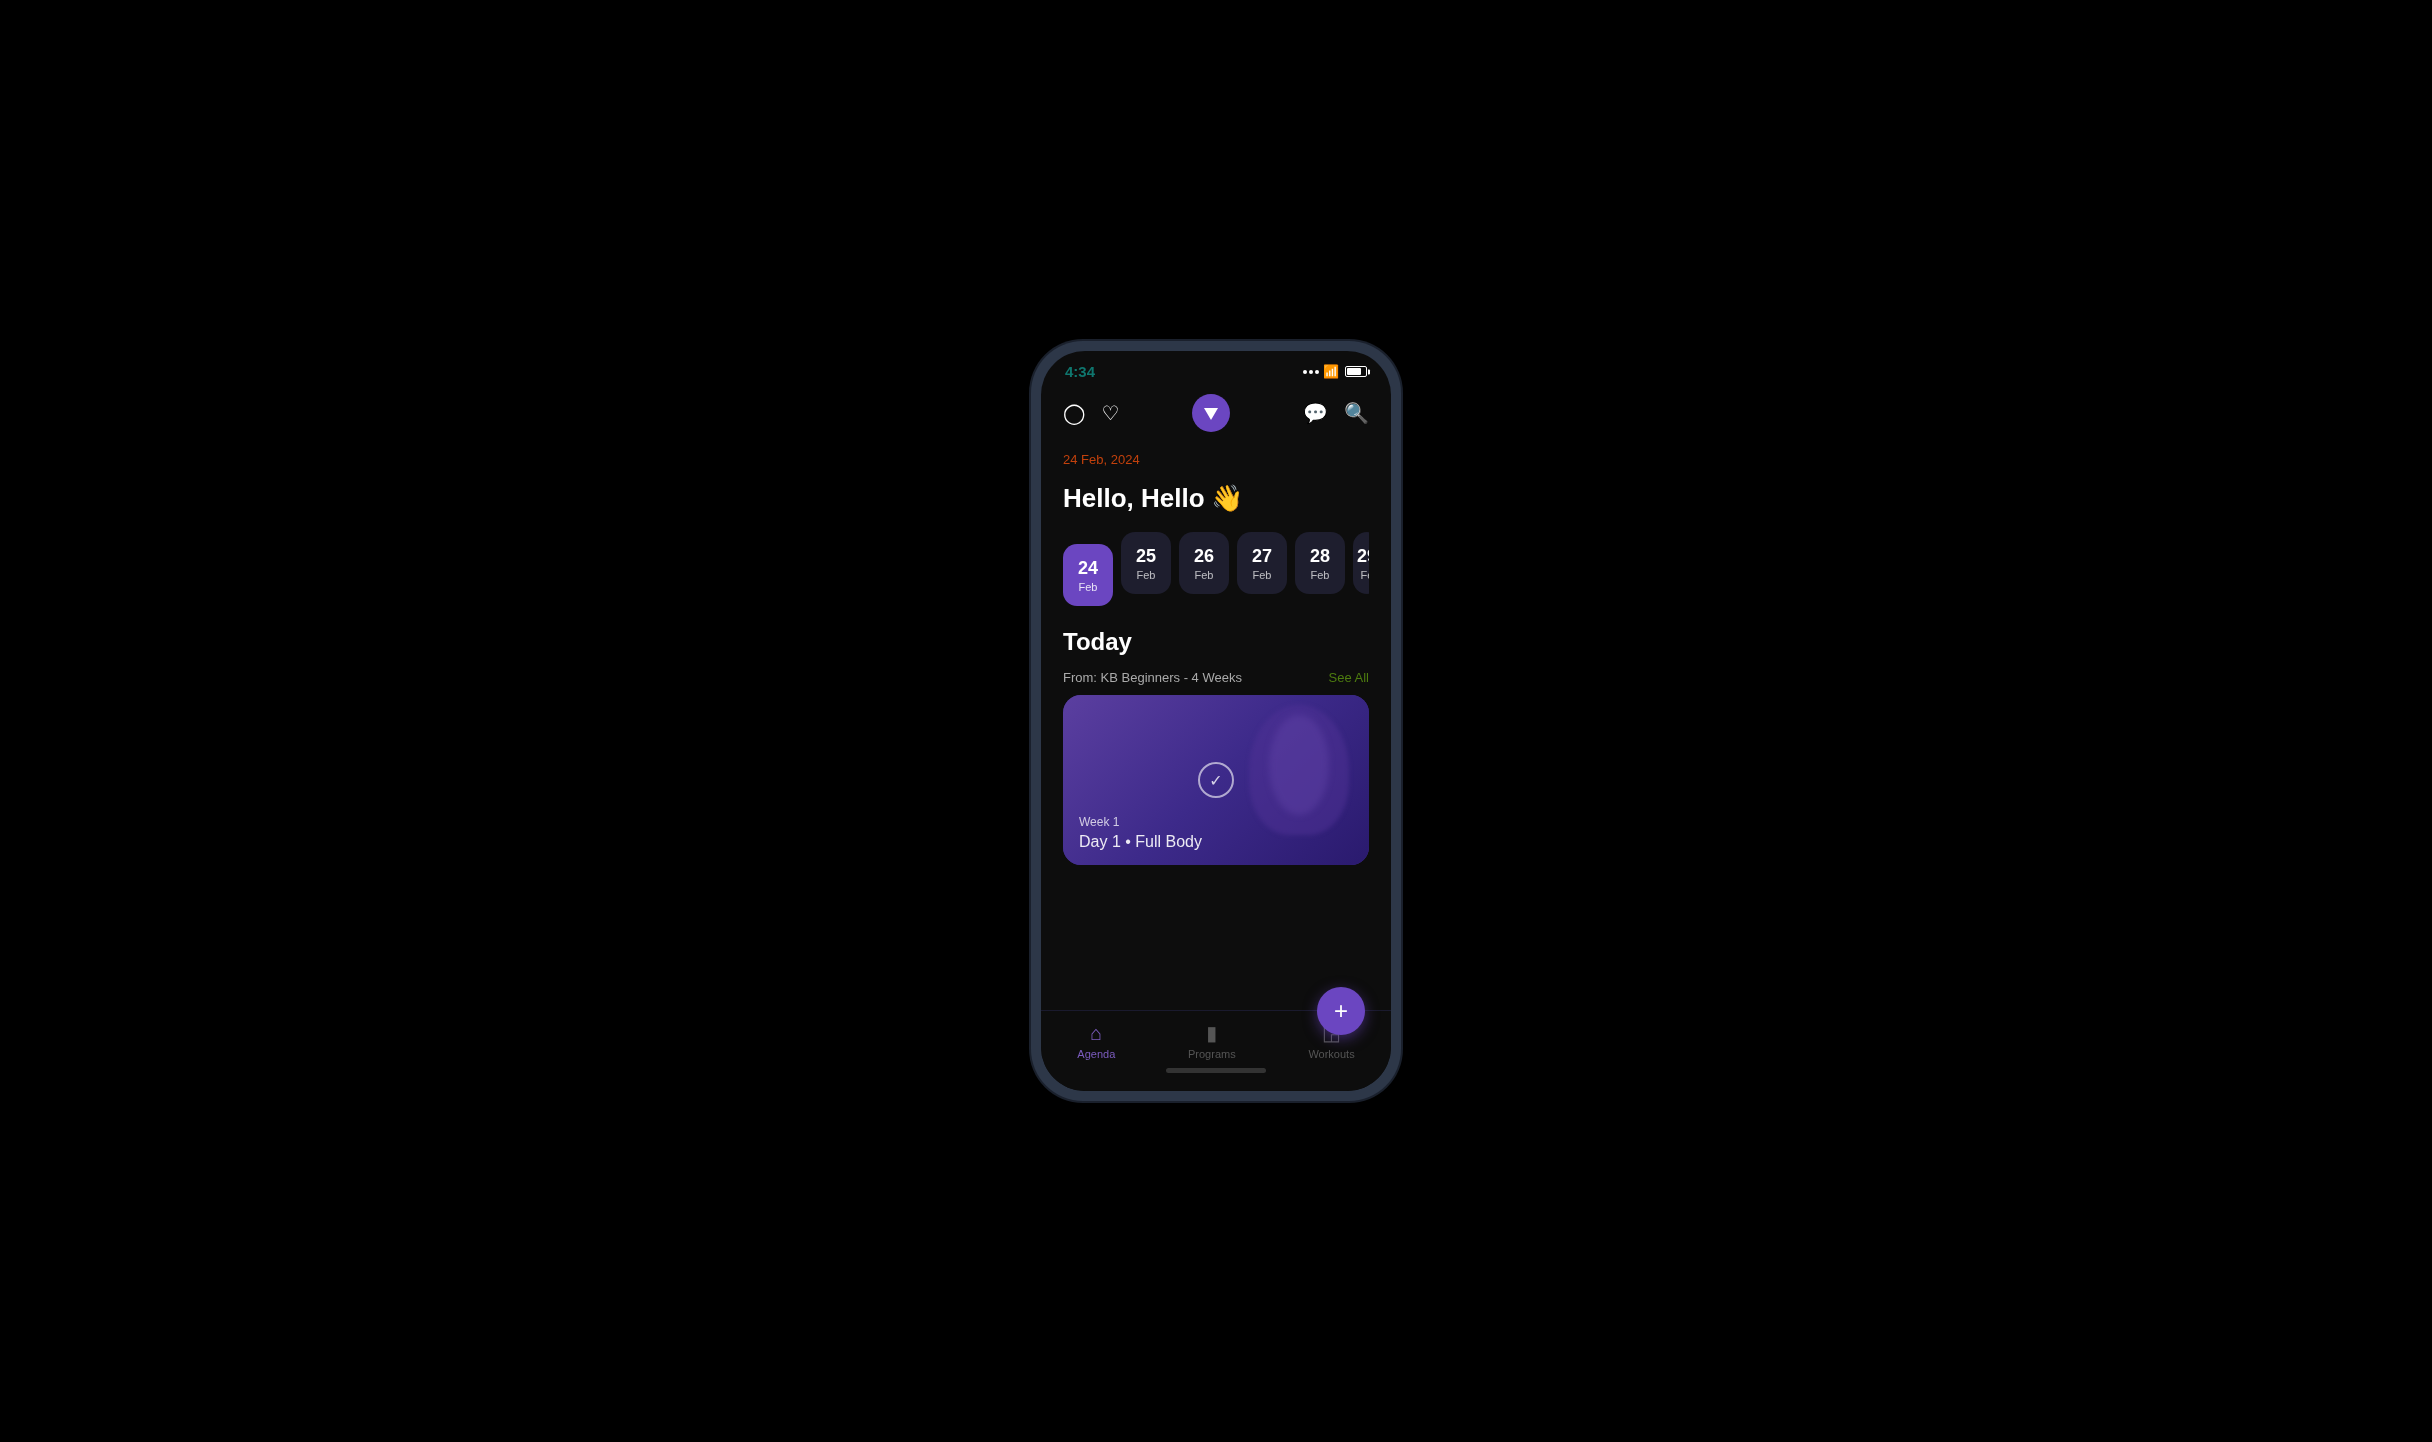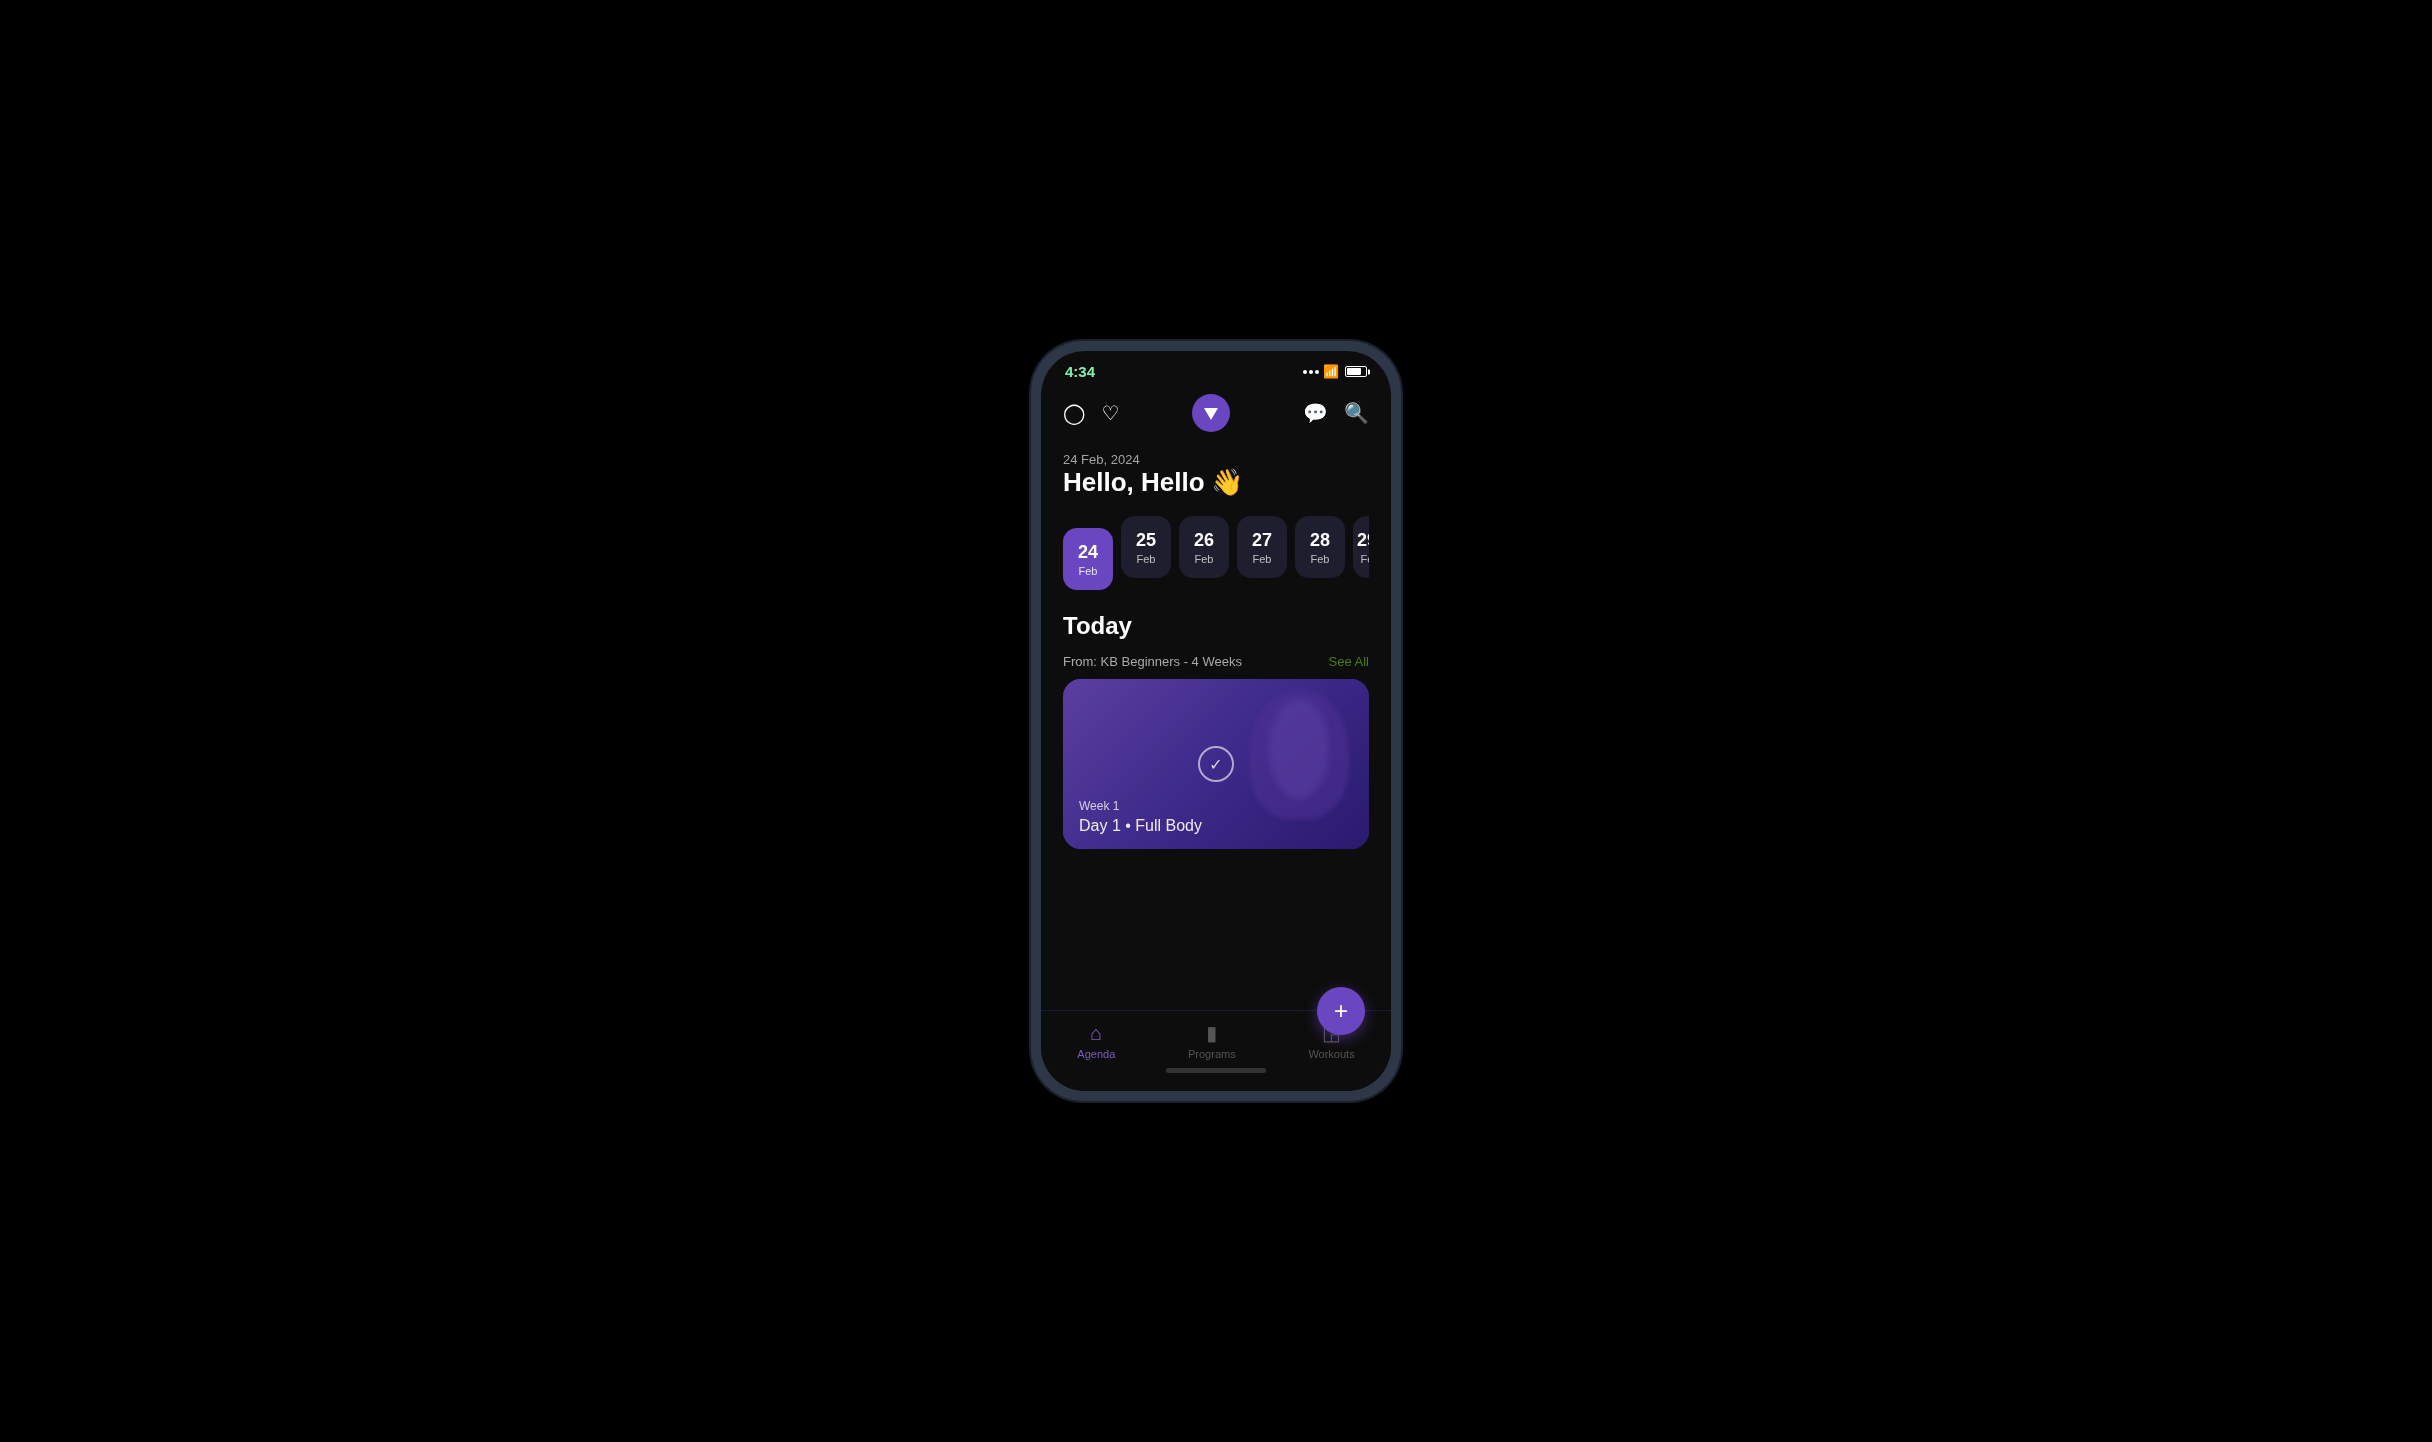--- a/index.html
+++ b/index.html
@@ -35,21 +35,21 @@
 
     
     .status-bar {
       display: flex;
       justify-content: space-between;
       align-items: center;
       padding: 12px 24px 6px;
       flex-shrink: 0;
     }
     .status-time {
-      color: #86efac;
+      color: #0f766e;
       font-size: 15px;
       font-weight: 600;
     }
     .status-icons {
       display: flex;
       align-items: center;
       gap: 5px;
     }
     .status-dots {
       display: flex; gap: 2px; align-items: center;
@@ -86,23 +86,23 @@
     .content {
       flex: 1;
       overflow-y: auto;
       overflow-x: hidden;
       padding: 10px 22px 0;
       scrollbar-width: none;
     }
     .content::-webkit-scrollbar { display: none; }
 
     .date-label {
-      color: #a3a3a3;
+      color: #c2410c;
       font-size: 13px;
-      margin-bottom: 0;
+      margin-bottom: 16px;
     }
     .greeting {
       color: #fff;
       font-size: 26px;
       font-weight: 700;
       margin-bottom: 18px;
     }
 
     
     .calendar-strip {

